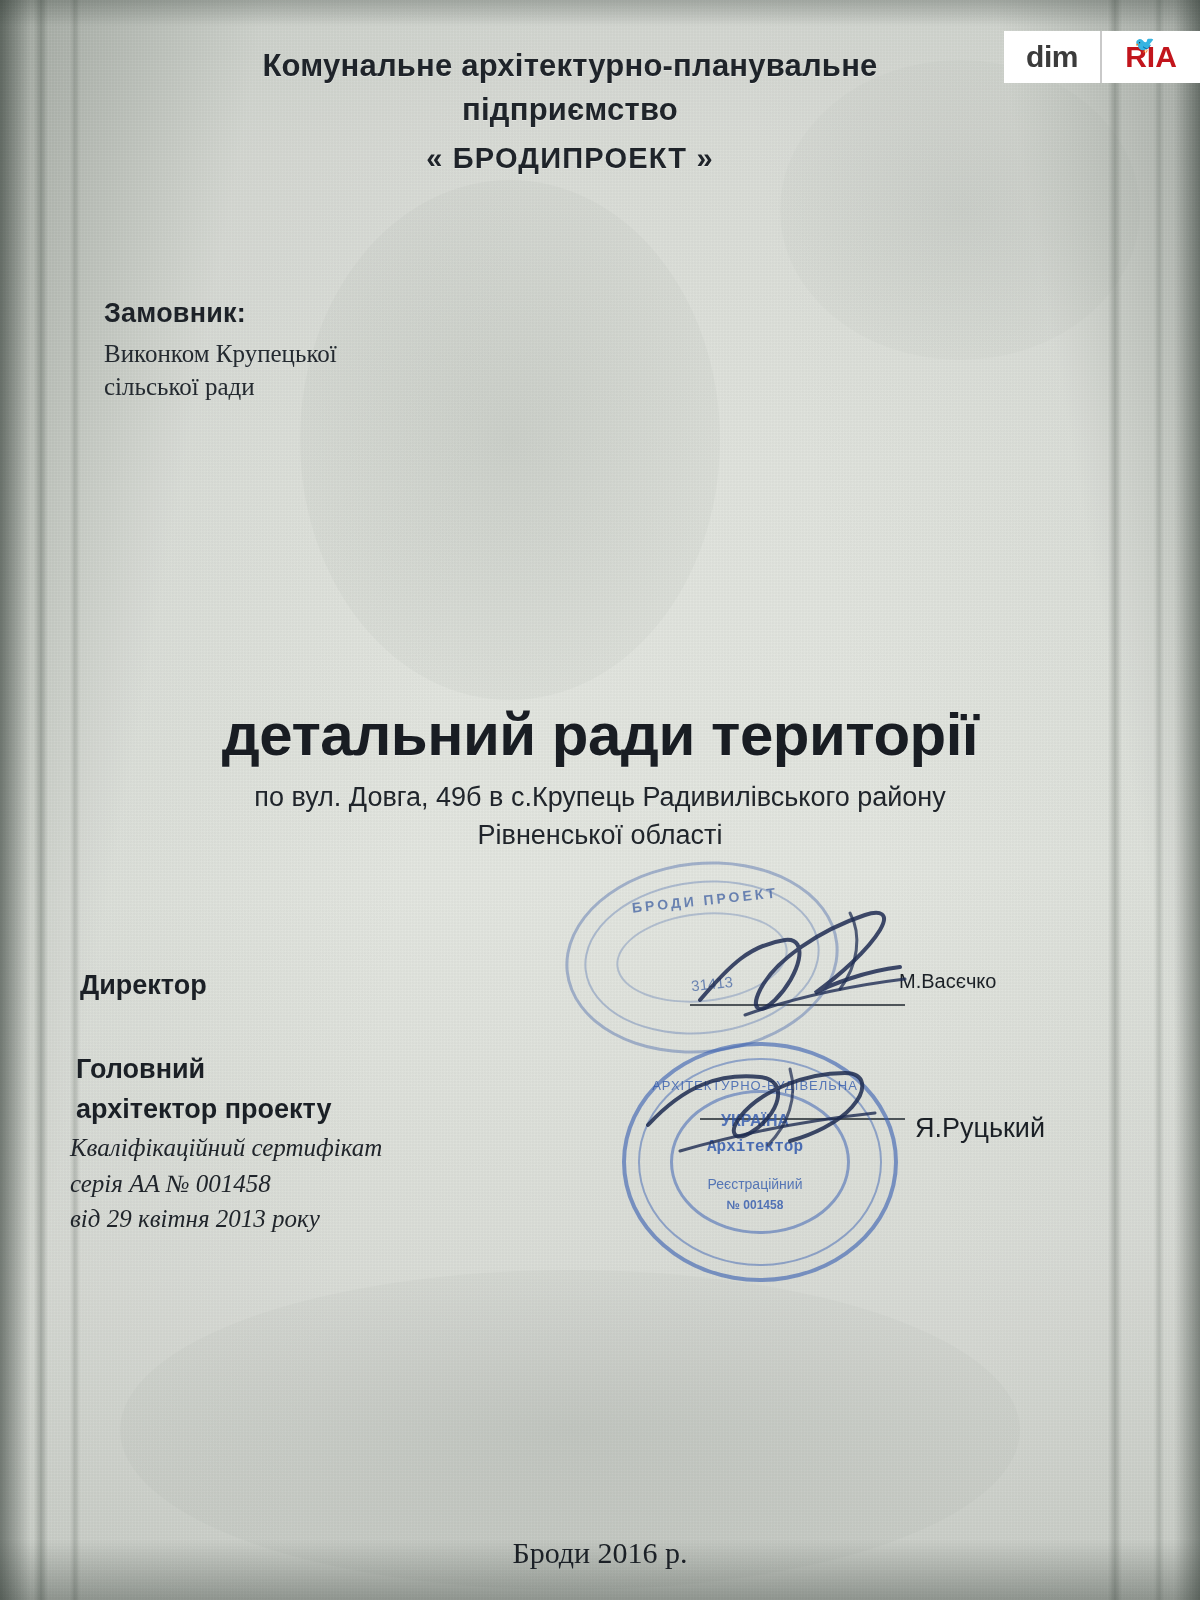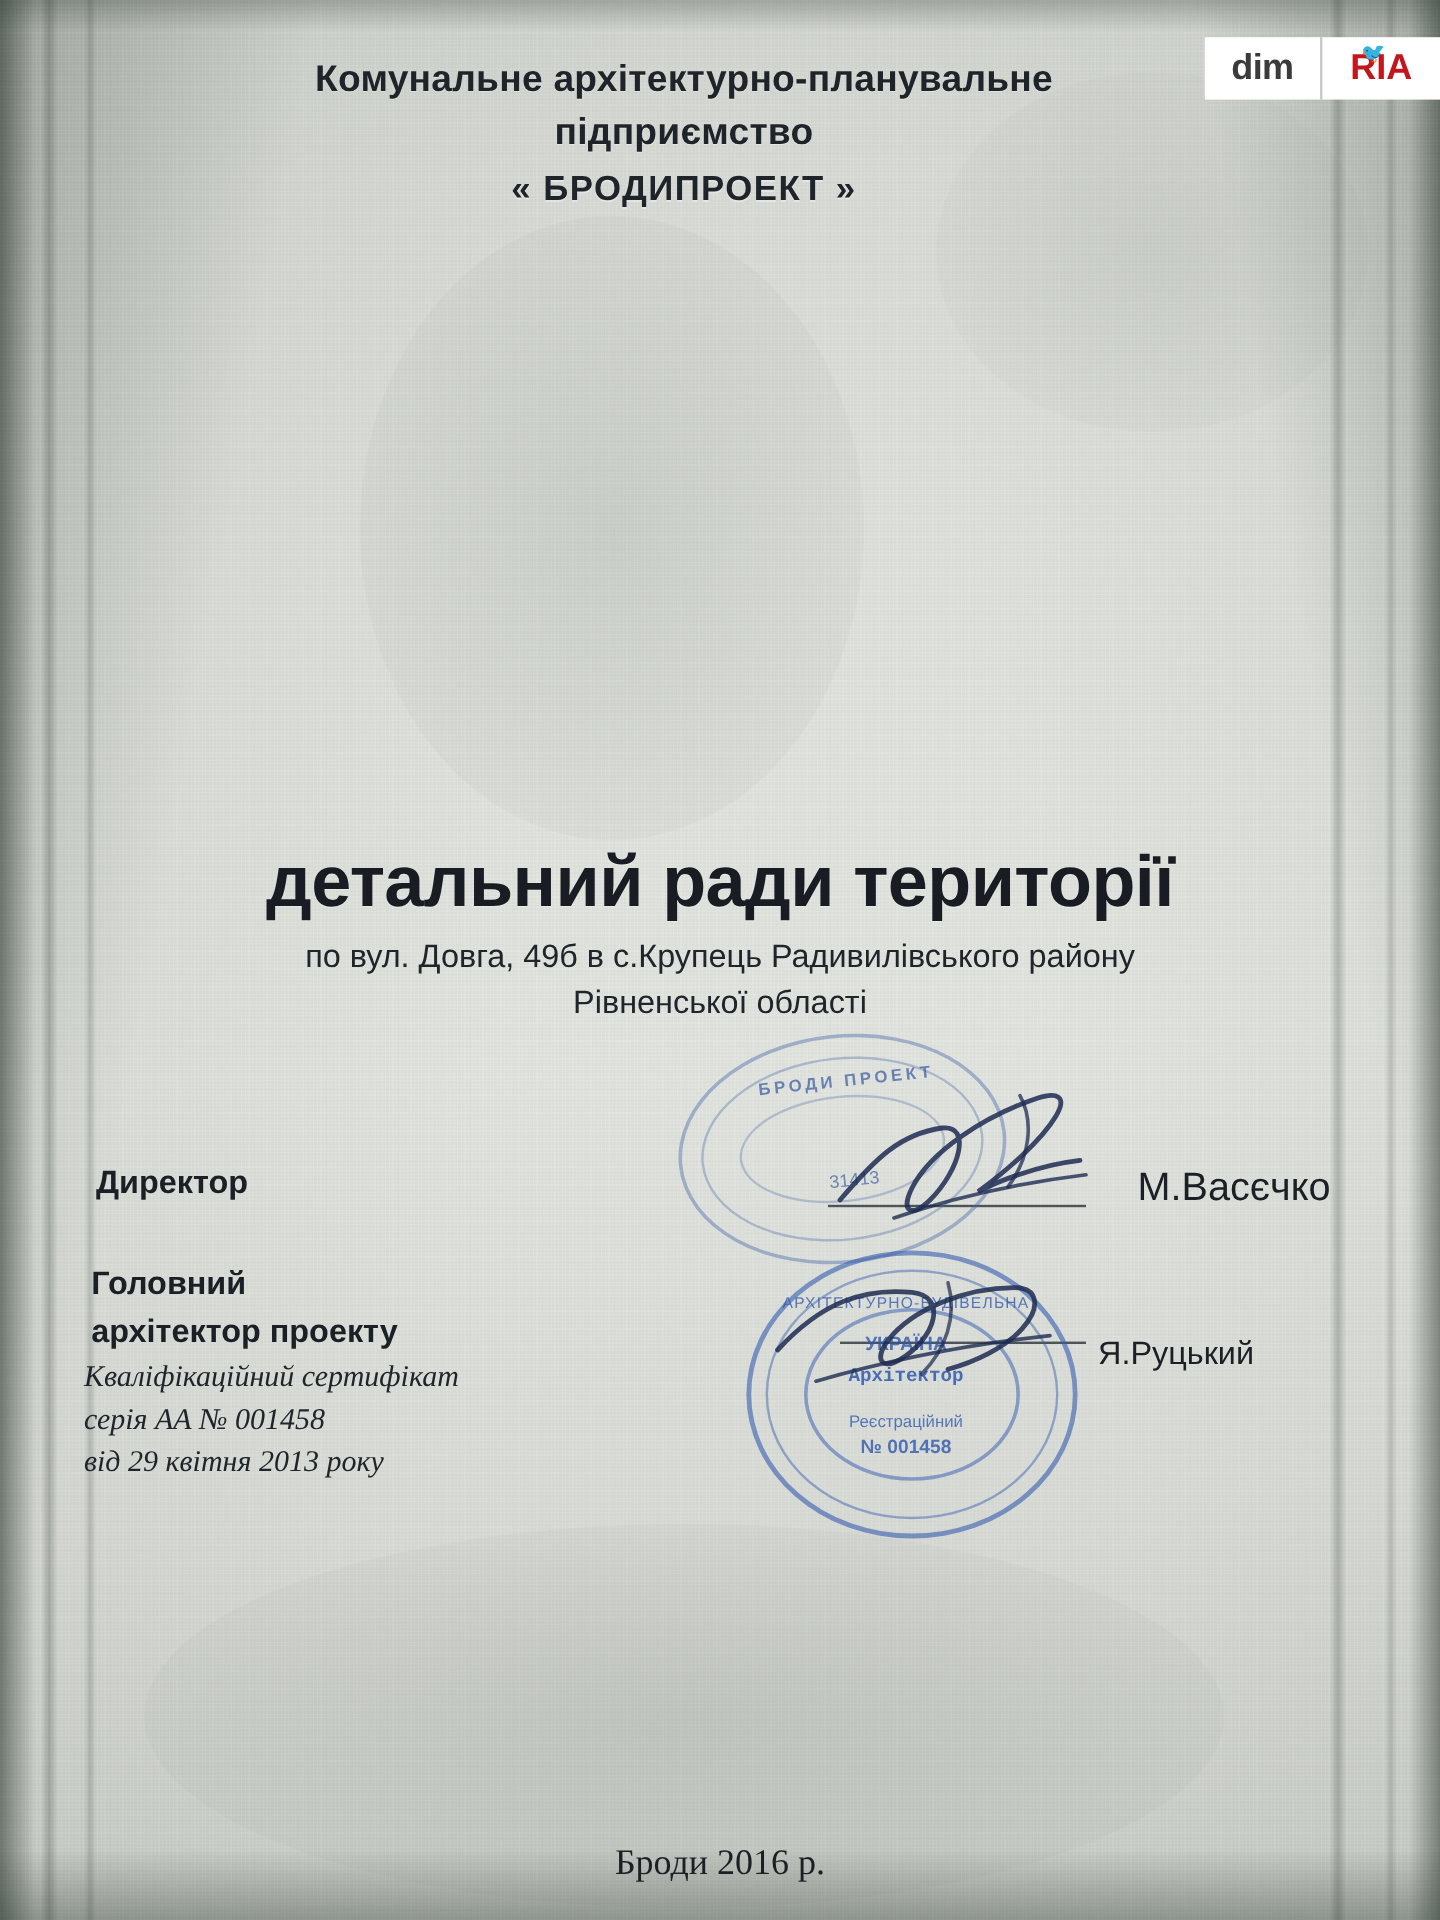--- a/index.html
+++ b/index.html
@@ -181,22 +181,22 @@
     position: absolute;
     top: 970px;
     left: 80px;
     font-weight: 700;
     font-size: 27px;
     color: #1b2026;
   }
   .sig-director-name {
     position: absolute;
     top: 970px;
-    left: 948px;
-    font-size: 33px;
+    left: 899px;
+    font-size: 20px;
     color: #1b2026;
   }
   .sig-arch-label {
     position: absolute;
     top: 1050px;
     left: 76px;
     font-weight: 700;
     font-size: 27px;
     line-height: 1.48;
     color: #1b2026;
@@ -336,21 +336,21 @@
     font-family: Liberation Mono, monospace;
     color: rgba(48,88,172,0.85); z-index: 21; pointer-events: none;
   }
   .stamp-b-line4 {
     position: absolute; top: 1176px; left: 660px; width: 190px;
     text-align: center; font-size: 14px;
     color: rgba(48,88,172,0.78); z-index: 21; pointer-events: none;
   }
   .stamp-b-line5 {
     position: absolute; top: 1198px; left: 660px; width: 190px;
-    text-align: center; font-size: 16px; font-weight: 700;
+    text-align: center; font-size: 12px; font-weight: 700;
     color: rgba(48,88,172,0.80); z-index: 21; pointer-events: none;
   }
 
   .signature { position: absolute; z-index: 25; pointer-events: none; }
   .sig-1 { top: 905px; left: 690px; }
   .sig-2 { top: 1055px; left: 640px; }
 
   
   .blob {
     position: absolute;
@@ -383,20 +383,27 @@
   <div class="edge-bottom"></div>
 
   <div class="doc">
 
     <div class="header">
       <div>Комунальне архітектурно-планувальне</div>
       <div>підприємство</div>
       <div class="line3">« БРОДИПРОЕКТ »</div>
     </div>
 
+    <div class="client-block">
+      <div class="client-label">Замовник:</div>
+      <div class="client-value">
+        <div>Виконком Крупецької</div>
+        <div>сільської ради</div>
+      </div>
+    </div>
 
     <div class="title-main">детальний ради території</div>
     <div class="title-sub">
       <div>по вул. Довга, 49б в с.Крупець Радивилівського району</div>
       <div>Рівненської області</div>
     </div>
 
     <div class="sig-director-label">Директор</div>
     <div class="sig-line sig-line-1"></div>
     <div class="sig-director-name">М.Васєчко</div>

